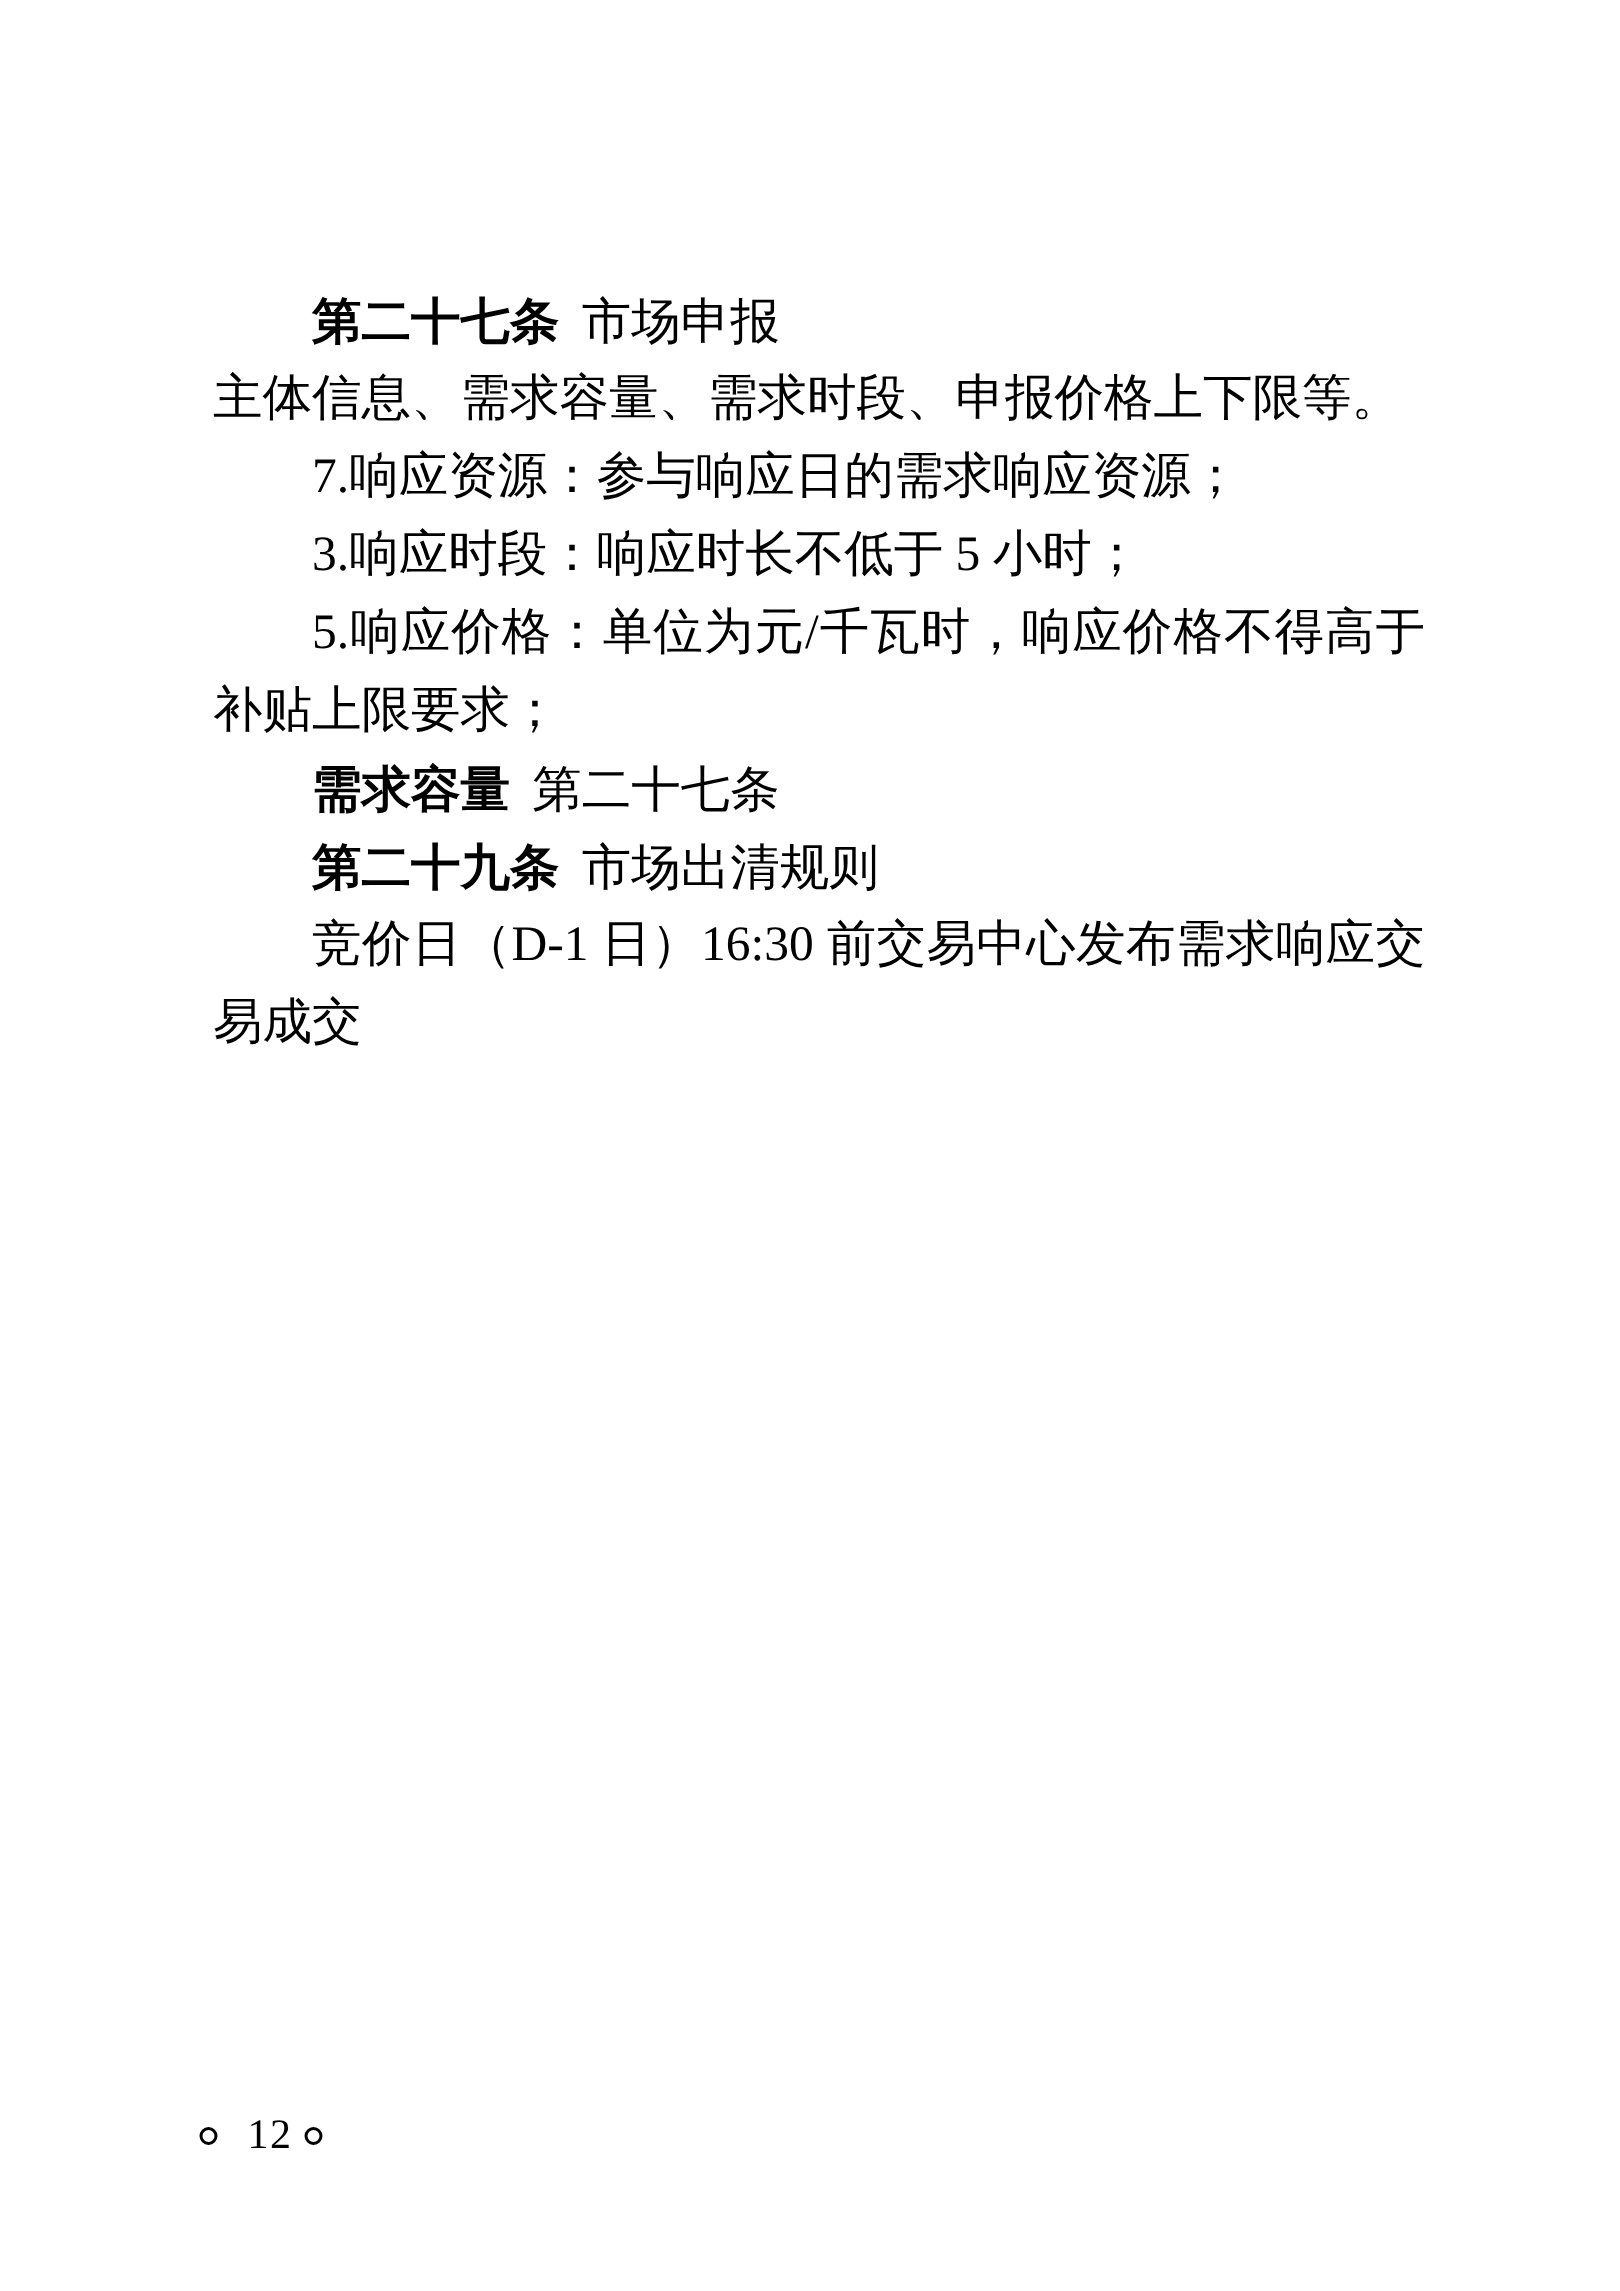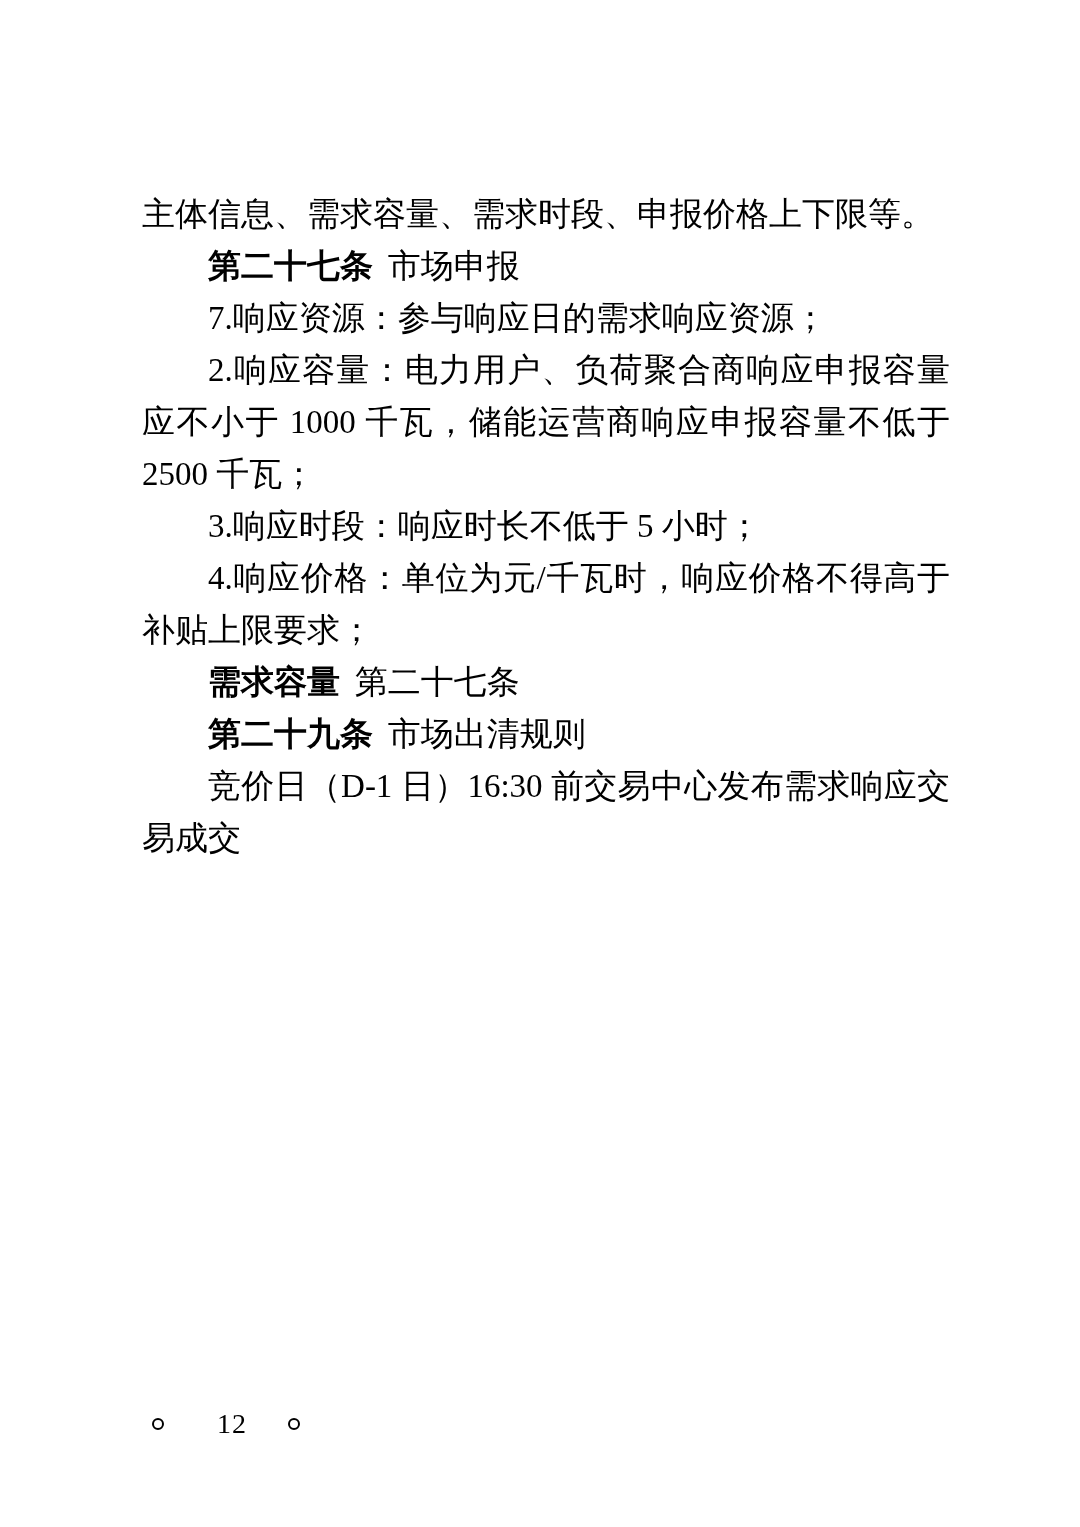--- a/index.html
+++ b/index.html
@@ -35,27 +35,26 @@
   }
   .para.heading {
     font-family: "Liberation Sans", "DejaVu Sans", sans-serif;
   }
   .para .lead {
     font-weight: bold;
     margin-right: 0.45em;
   }
   .footer {
     position: absolute;
-    left: 152px;
+    left: 133px;
     top: 1404px;
     height: 40px;
     display: flex;
     align-items: center;
     font-size: 28px;
-    gap: 33px;
   }
   .footer .ring {
     display: inline-block;
     width: 12px;
     height: 12px;
     border: 2px solid #000;
     border-radius: 50%;
     box-sizing: border-box;
     overflow: hidden;
     color: transparent;
@@ -65,26 +64,25 @@
   .footer .num {
     font-size: 28px;
     letter-spacing: 1px;
   }
 </style>
 </head>
 <body>
 
 <div class="page">
   <div class="content">
+      <p class="para indent heading"><span class="lead">第二十七条</span><span>市场申报</span></p>
       <p class="para"><span>主体信息、需求容量、需求时段、申报价格上下限等。</span></p>
-      <p class="para indent heading"><span class="lead">第二十七条</span><span>市场申报</span></p>
       <p class="para indent"><span>7.响应资源：参与响应日的需求响应资源；</span></p>
-      <p class="para indent"><span>2.响应容量：电力用户、负荷聚合商响应申报容量应不小于 1000 千瓦，储能运营商响应申报容量不低于 2500 千瓦；</span></p>
       <p class="para indent"><span>3.响应时段：响应时长不低于 5 小时；</span></p>
-      <p class="para indent"><span>4.响应价格：单位为元/千瓦时，响应价格不得高于补贴上限要求；</span></p>
+      <p class="para indent"><span>5.响应价格：单位为元/千瓦时，响应价格不得高于补贴上限要求；</span></p>
       <p class="para indent heading"><span class="lead">需求容量</span><span>第二十七条</span></p>
       <p class="para indent heading"><span class="lead">第二十九条</span><span>市场出清规则</span></p>
       <p class="para indent"><span>竞价日（D-1 日）16:30 前交易中心发布需求响应交易成交</span></p>
     </div>
   <div class="footer">
     <span class="ring left">°</span>
     <span class="num">12</span>
     <span class="ring right">°</span>
   </div>
 </div>

